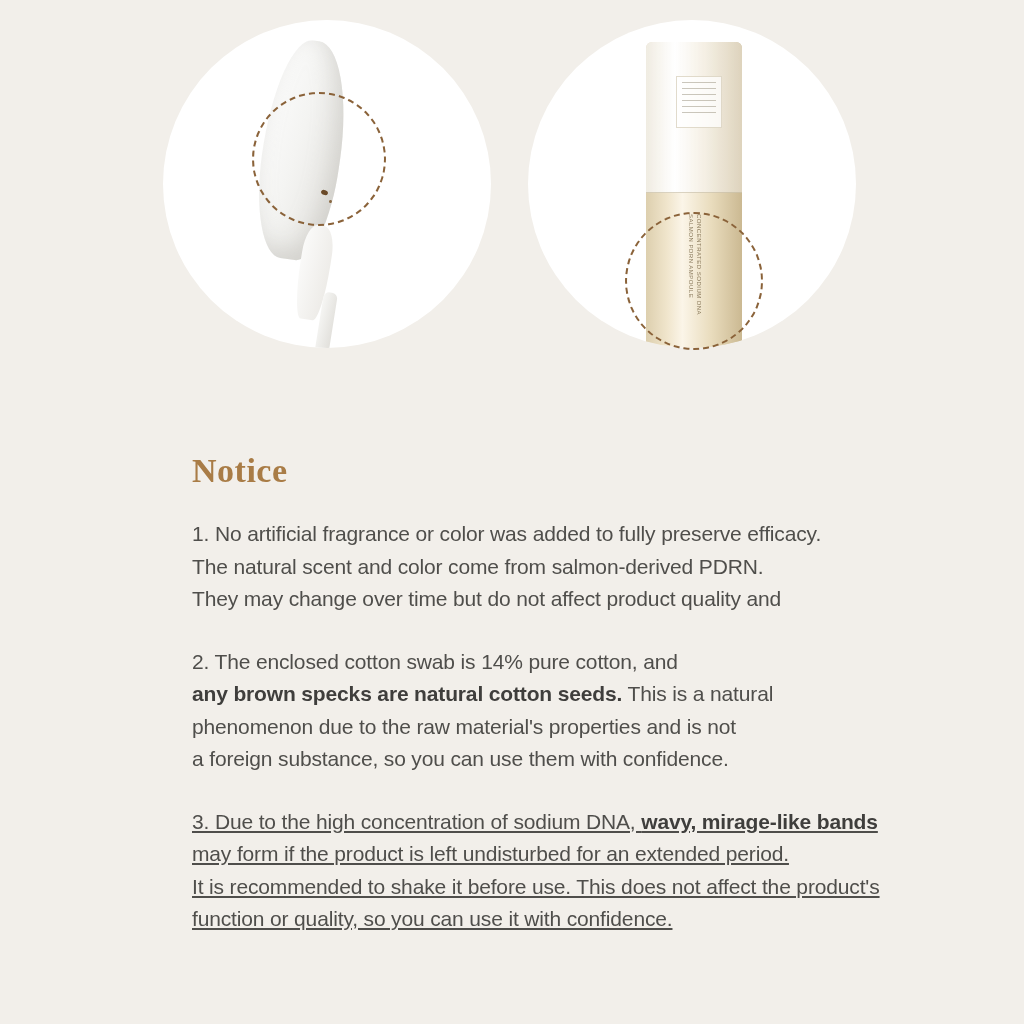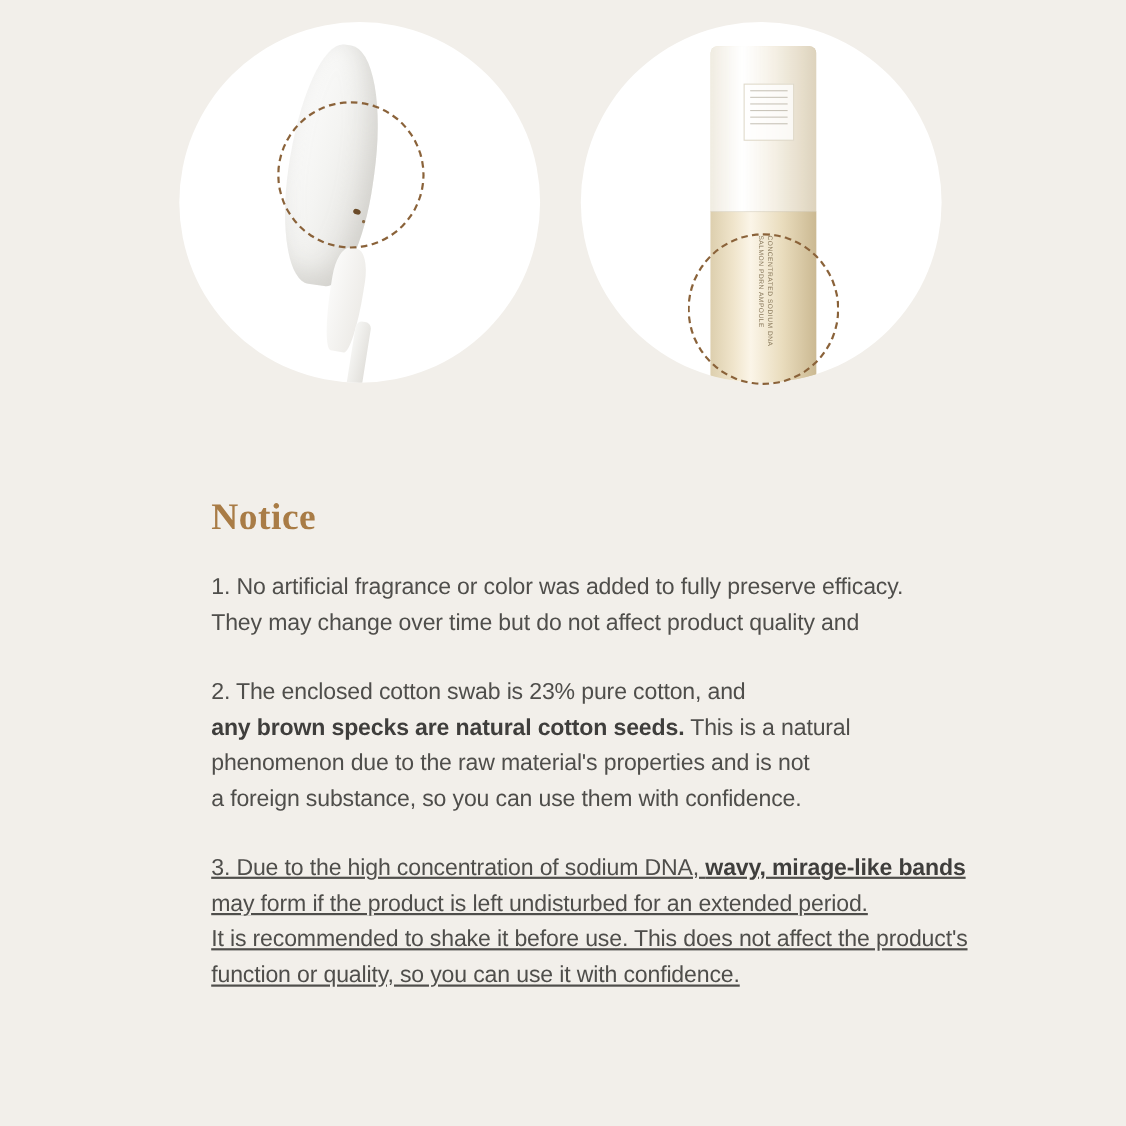--- a/index.html
+++ b/index.html
@@ -254,24 +254,25 @@
 
     <div class="dashed-circle dash-left"></div>
     <div class="dashed-circle dash-right"></div>
   </div>
 
   <div class="notice">
     <h1 class="notice-title">Notice</h1>
     <div id="notice-items">
         <p class="para">
           <span class="line"><span>1. No artificial fragrance or color was added to fully preserve efficacy.</span></span>
+          <span class="line"><span>The natural scent and color come from salmon-derived PDRN.</span></span>
           <span class="line"><span>They may change over time but do not affect product quality and</span></span>
         </p>
         <p class="para">
-          <span class="line"><span>2. The enclosed cotton swab is 23% pure cotton, and</span></span>
+          <span class="line"><span>2. The enclosed cotton swab is 14% pure cotton, and</span></span>
           <span class="line"><b>any brown specks are natural cotton seeds.</b><span> This is a natural</span></span>
           <span class="line"><span>phenomenon due to the raw material's properties and is not</span></span>
           <span class="line"><span>a foreign substance, so you can use them with confidence.</span></span>
         </p>
         <p class="para">
           <span class="line"><span>3. Due to the high concentration of sodium DNA, </span><b>wavy, mirage-like bands</b></span>
           <span class="line"><span>may form if the product is left undisturbed for an extended period.</span></span>
           <span class="line"><span>It is recommended to shake it before use. This does not affect the product's</span></span>
           <span class="line"><span>function or quality, so you can use it with confidence.</span></span>
         </p>

